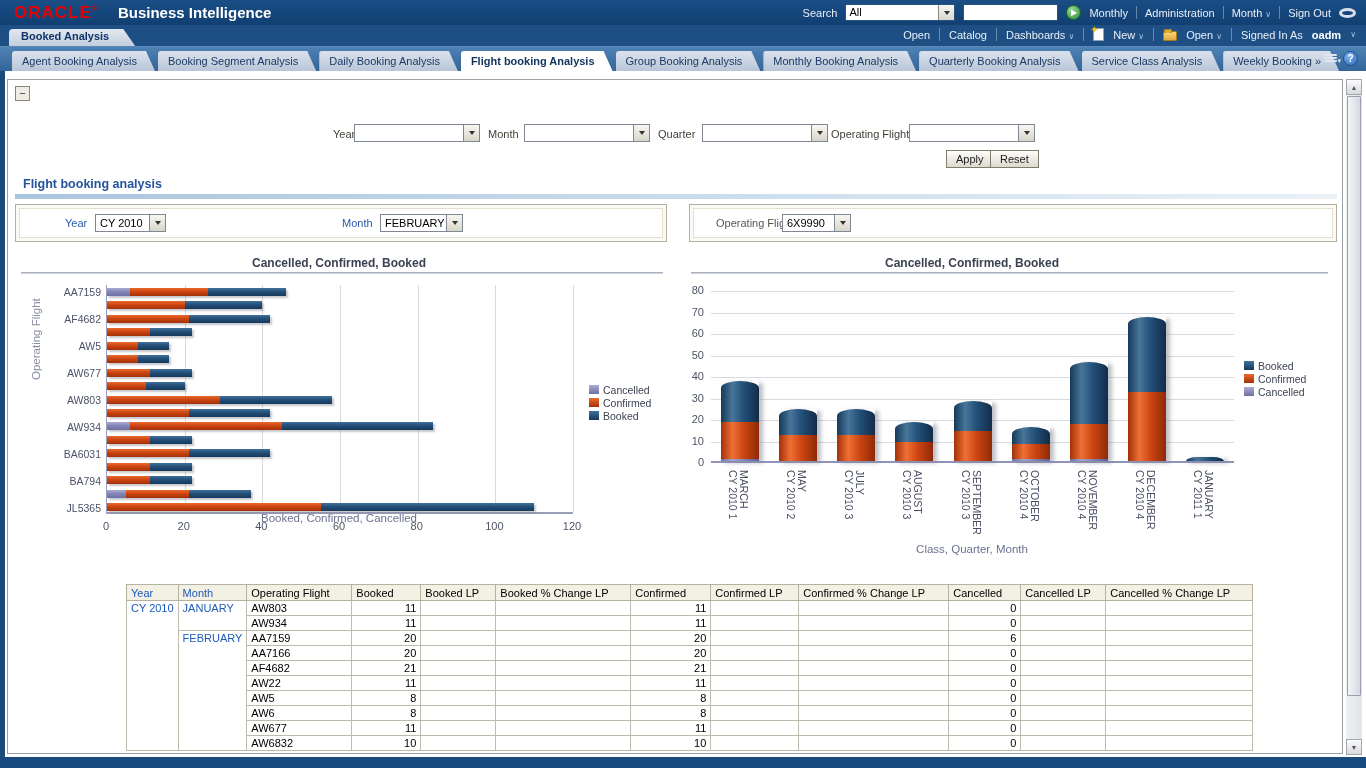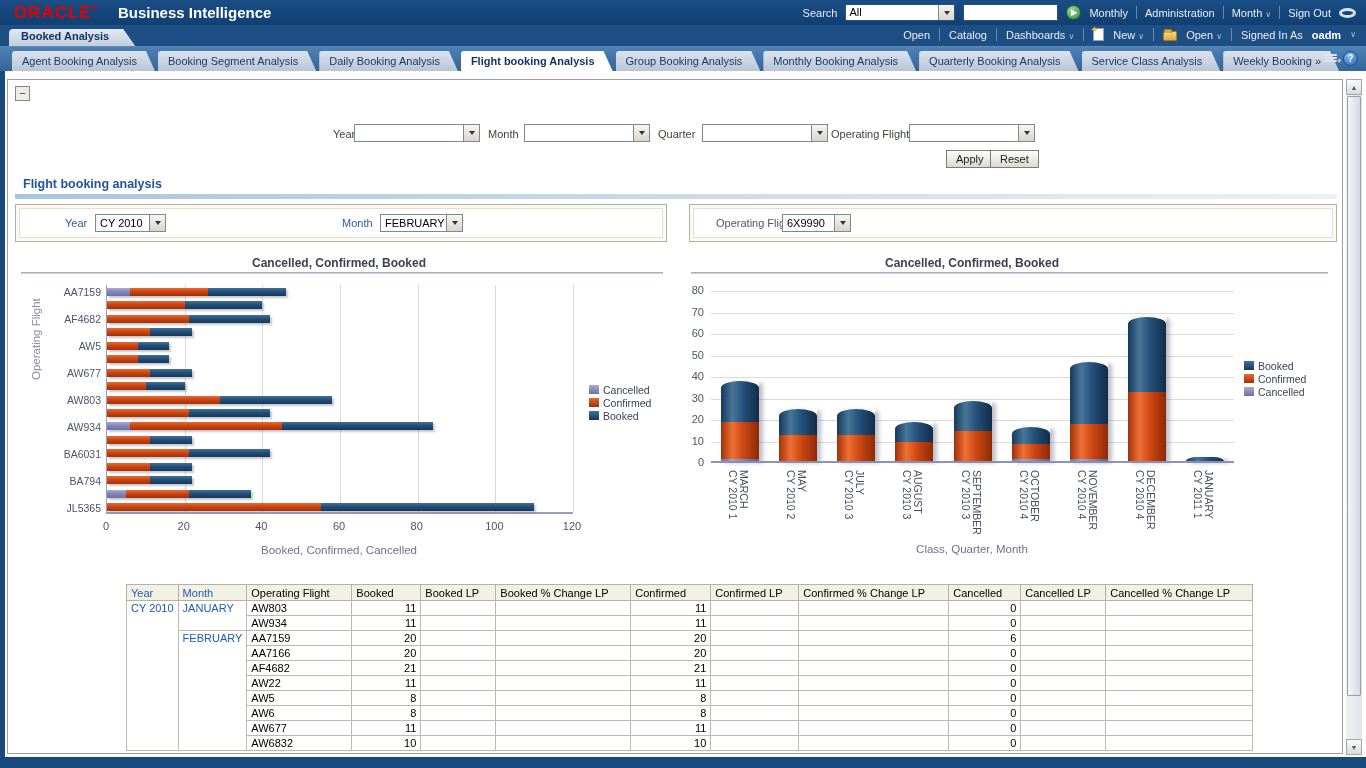--- a/index.html
+++ b/index.html
@@ -386,21 +386,21 @@
     </div>
   <div class="lchart-xticks" id="lTicks">
       <span class="xtick" style="left: 83px;">0</span>
       <span class="xtick" style="left: 160.667px;">20</span>
       <span class="xtick" style="left: 238.333px;">40</span>
       <span class="xtick" style="left: 316px;">60</span>
       <span class="xtick" style="left: 393.667px;">80</span>
       <span class="xtick" style="left: 471.333px;">100</span>
       <span class="xtick" style="left: 549px;">120</span>
     </div>
-  <div class="axis-title" style="left:331px; top:432px;margin-top:32px;">Booked, Confirmed, Cancelled</div>
+  <div class="axis-title" style="left:331px; top:432px;">Booked, Confirmed, Cancelled</div>
   <div class="legend" style="left:581px; top:303px;">
     <div class="legend-item">
         <span class="swatch sw-cancelled"></span>
         <span>Cancelled</span>
       </div>
     <div class="legend-item">
         <span class="swatch sw-confirmed"></span>
         <span>Confirmed</span>
       </div>
     <div class="legend-item">

